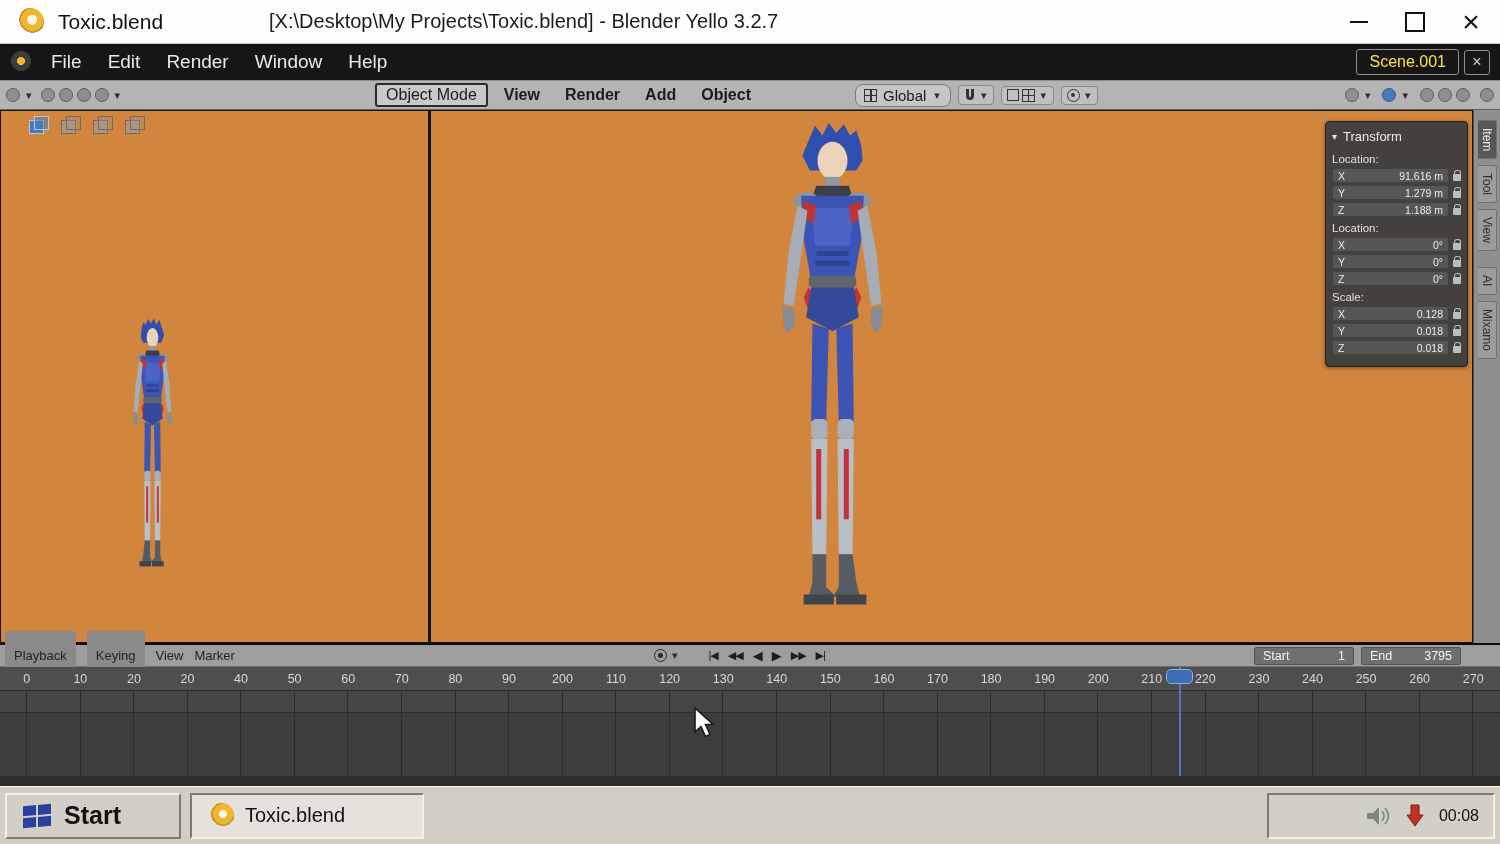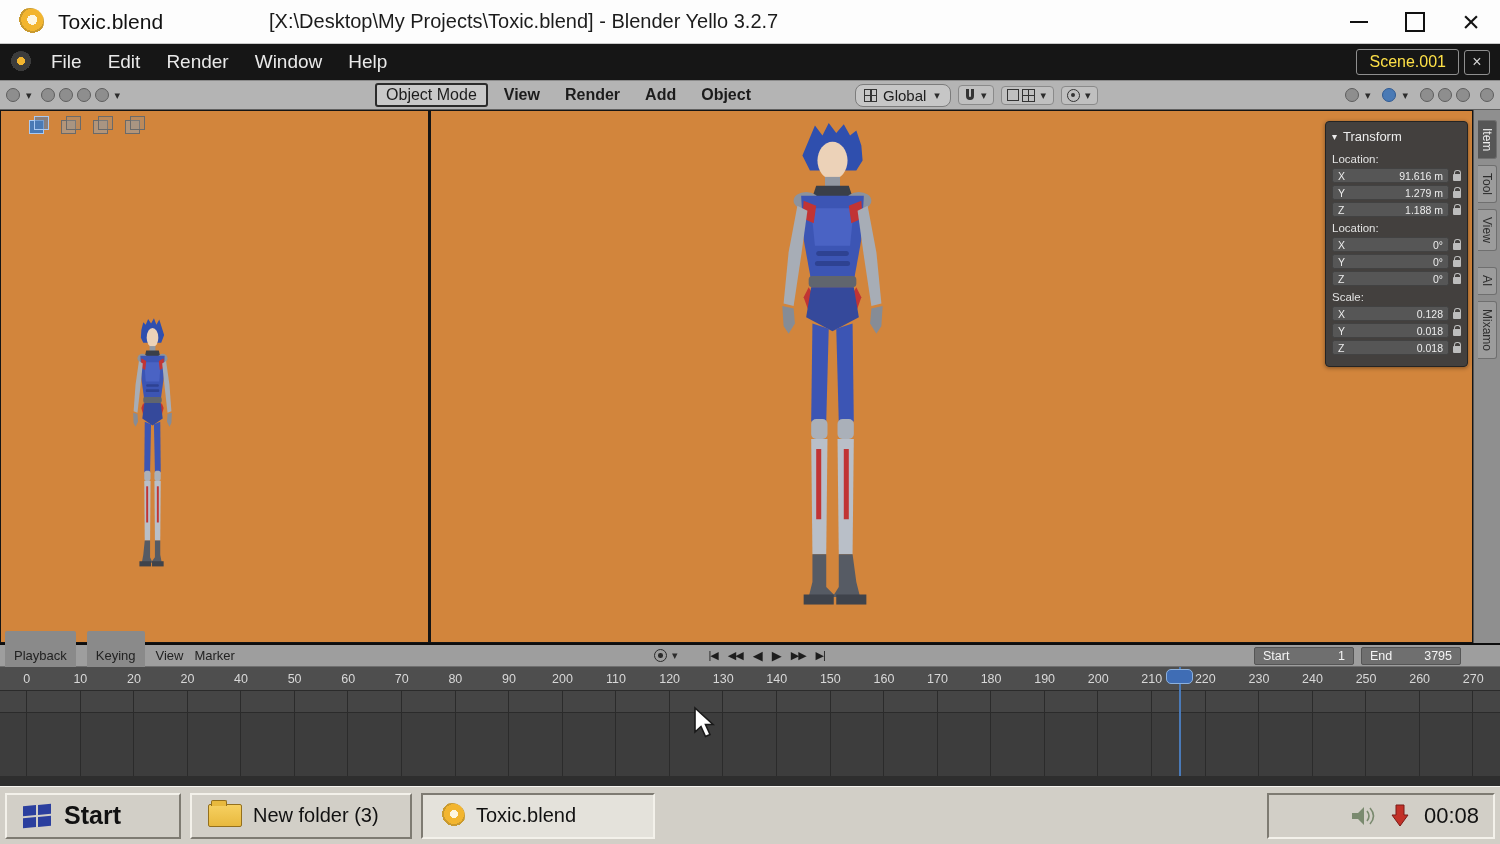--- a/index.html
+++ b/index.html
@@ -126,21 +126,21 @@
   .tb-w { width:222px; }
   .tb-w2 { width:234px; }
   .winflag { display:grid; grid-template-columns:13px 13px; grid-template-rows:10px 10px; gap:2px; transform:skewY(-5deg); }
   .winflag span { background:#2b3f9e; }
   .folder { width:34px; height:23px; background:linear-gradient(#f6d061,#e8b93e); border:1px solid #94701d; border-radius:2px; position:relative; flex:none; }
   .folder::before { content:""; position:absolute; top:-5px; left:2px; width:14px; height:5px; background:#e8b93e; border:1px solid #94701d; border-bottom:none; border-radius:2px 2px 0 0; }
   .blogo-sm { width:26px; height:26px; border-radius:50%; flex:none;
     background:radial-gradient(circle at 58% 42%, #fdf6e0 0 4px, #f2b52f 4px 10px, #c99a2e 10px 12px, transparent 12px); }
   .tray { margin-left:auto; height:46px; width:228px; display:flex; align-items:center; justify-content:flex-end; gap:15px; padding:0 14px;
     border-top:2px solid #7e7b72; border-left:2px solid #7e7b72; border-bottom:2px solid #f3f1ea; border-right:2px solid #f3f1ea; }
-  .clock { font-size:22px; color:#111; }
+  .clock { font-size:16px; color:#111; }
 </style>
 </head>
 <body>
 
 <svg width="0" height="0" style="position:absolute">
   <defs>
     <g id="char">
       <path d="M42,16 L47,4 L53,12 L58,2 L64,10 L70,3 L75,12 L80,8 L84,20 L85,32 L80,40 L43,40 L37,28 Z" fill="#2f4fae"></path>
       <ellipse cx="61" cy="32" rx="12" ry="15" fill="#ecd2b8"></ellipse>
       <rect x="55" y="45" width="12" height="9" fill="#9298a2"></rect>
@@ -430,24 +430,20 @@
   <div class="taskbar">
     <div class="tb-btn tb-start">
       <span class="winflag">
           <span></span>
           <span></span>
           <span></span>
           <span></span>
         </span>
       <span>Start</span>
     </div>
-    <div class="tb-btn tb-w">
-      <span class="folder"></span>
-      <span>New folder (3)</span>
-    </div>
     <div class="tb-btn tb-w2 active">
       <span class="blogo-sm"></span>
       <span>Toxic.blend</span>
     </div>
     <div class="tray">
       <svg width="26" height="22" viewBox="0 0 26 22">
         <polygon points="2,8 8,8 14,2 14,20 8,14 2,14" fill="#7a8a6f"></polygon>
         <path d="M17,6 q4,5 0,10 M20,3 q7,8 0,16" stroke="#7a8a6f" stroke-width="1.6" fill="none"></path>
       </svg>
       <svg width="18" height="24" viewBox="0 0 18 24">

